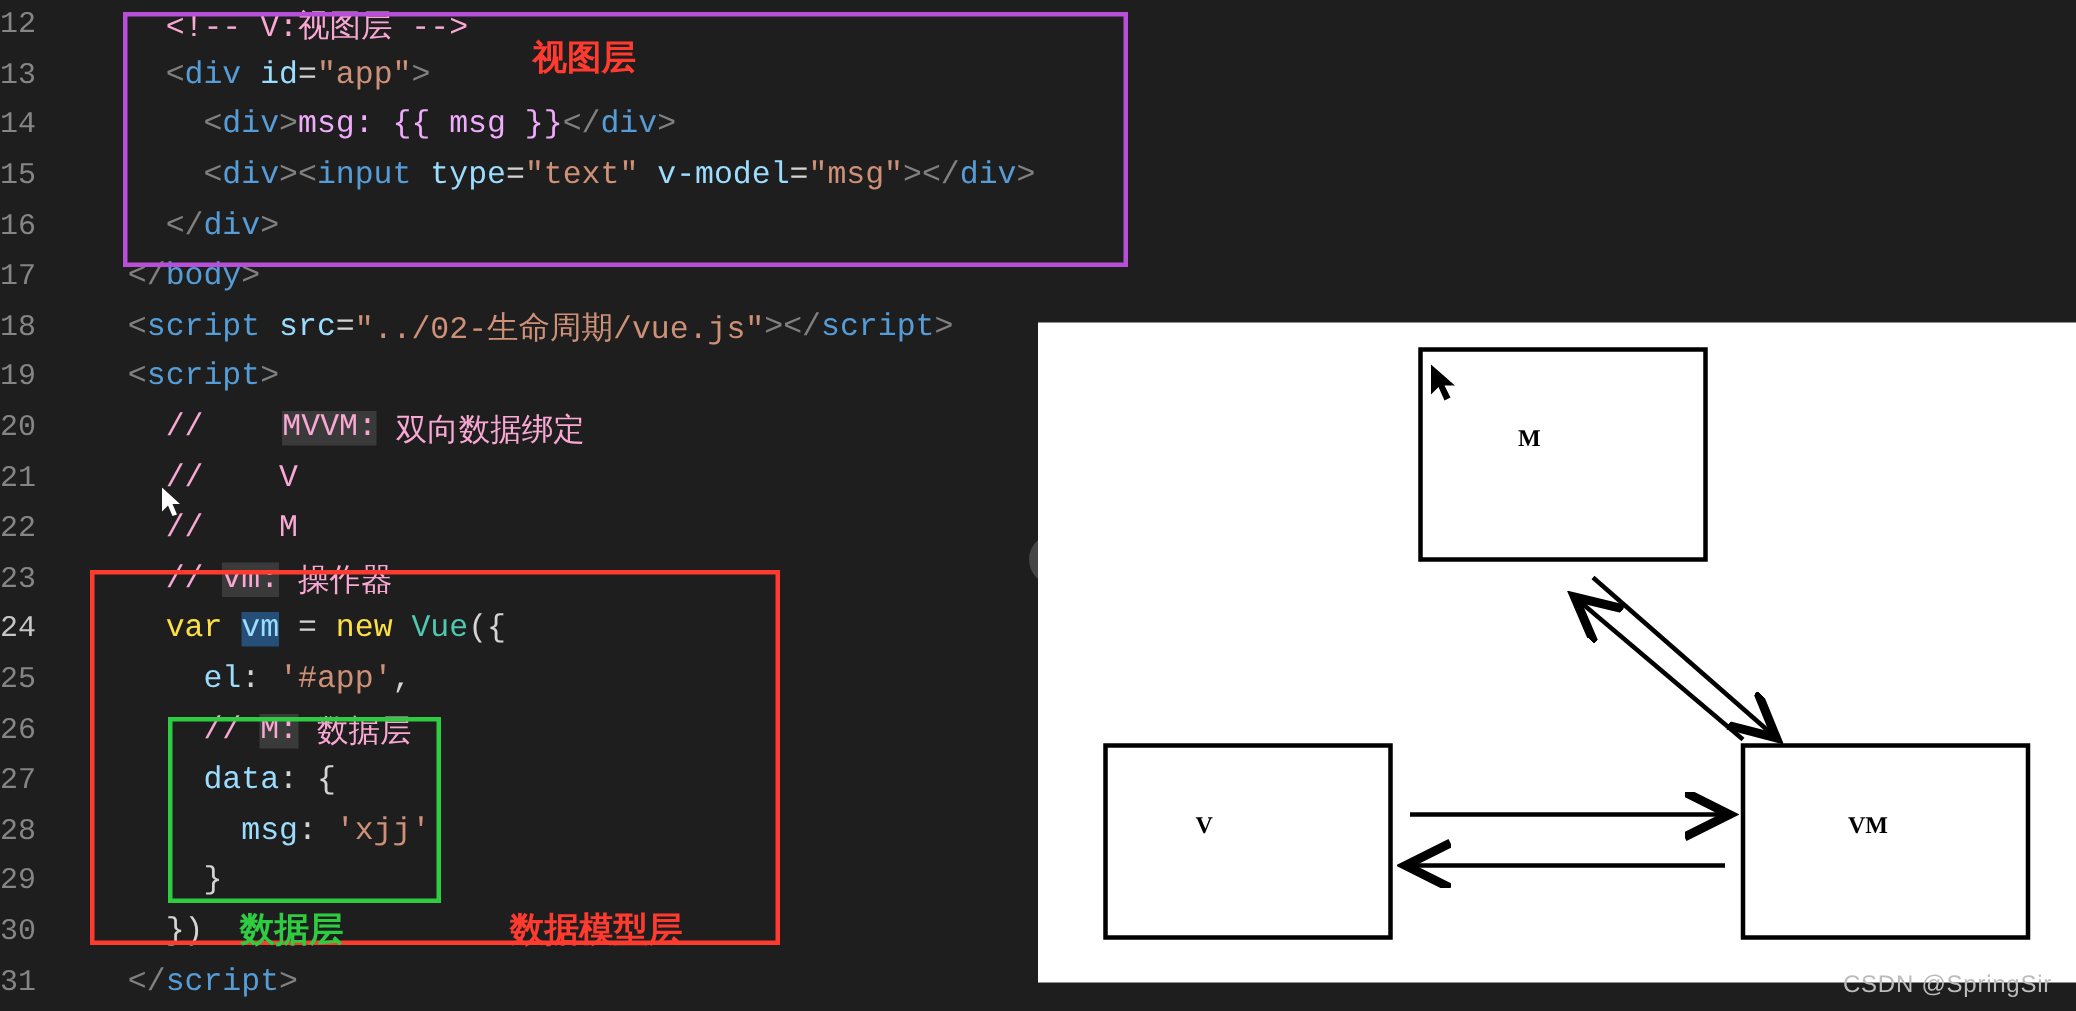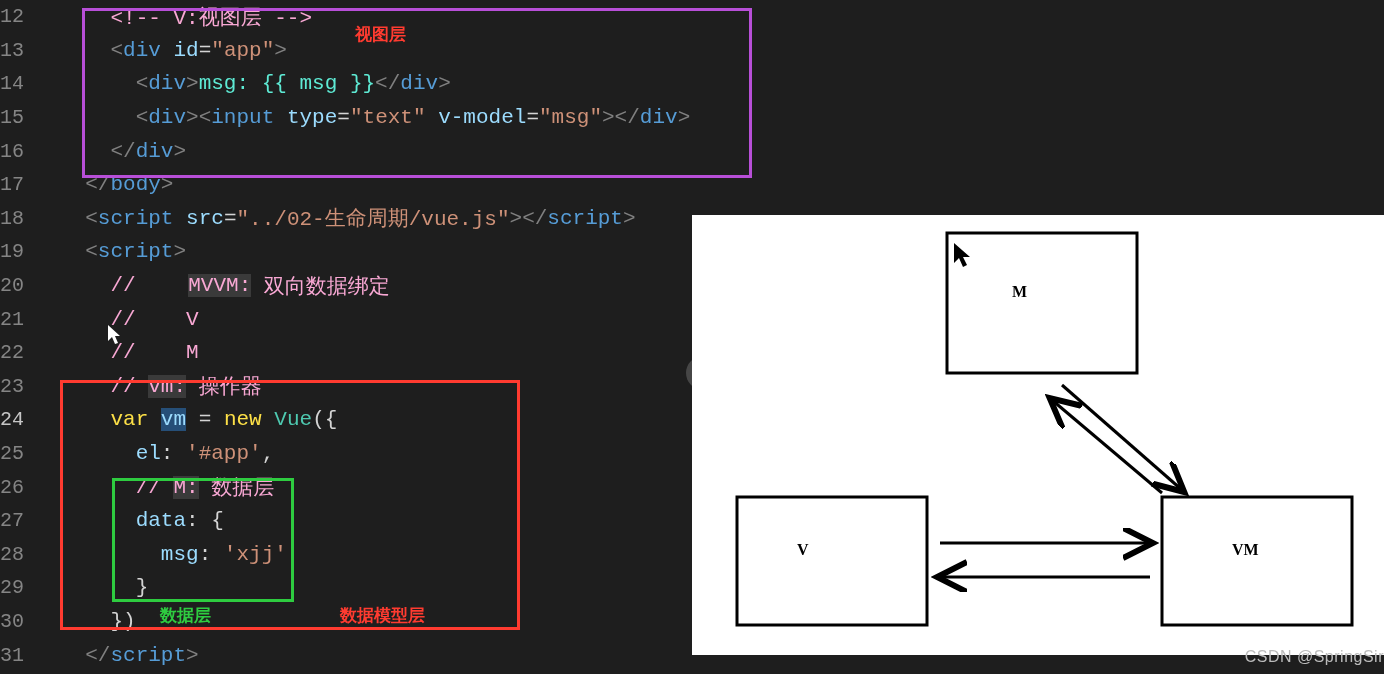--- a/index.html
+++ b/index.html
@@ -11,41 +11,41 @@
   .line { display:flex; height:33.6px; align-items:center; white-space:pre; }
   .gutter { width:60px; text-align:left; color:#858585; padding-right:18px; font-size:20px; }
   .code  { position:relative; height:33.6px; display:flex; align-items:center; }
 
   
   .c-cmt   { color:#f9a8d4; }      
   .c-tag   { color:#569cd6; }      
   .c-punc  { color:#808080; }      
   .c-attr  { color:#9cdcfe; }      
   .c-str   { color:#ce9178; }      
-  .c-txt   { color:#5eead4; }
+  .c-txt   { color:#f0abfc; }
   .c-kw    { color:#fde047; }      
   .c-var   { color:#9cdcfe; }      
   .c-class { color:#4ec9b0; }
   .c-op    { color:#d4d4d4; }
   .c-sel   { background:#264f78; } 
 
   
-  .anno { position:absolute; font-weight:bold; font-size:17px; font-family:"Microsoft YaHei",sans-serif; }
+  .anno { position:absolute; font-weight:bold; font-size:23px; font-family:"Microsoft YaHei",sans-serif; }
   .anno.red   { color:#ff3b30; }
   .anno.green { color:#2ecc40; }
 
   
   .rect { position:absolute; pointer-events:none; }
   .rect.purple { border:3px solid #b84fd8; }
   .rect.red    { border:3px solid #ff3b30; }
   .rect.green  { border:3px solid #2ecc40; }
 
   
   .diagram { position:absolute; right:0; top:215px; width:692px; height:440px; background:#ffffff; }
-  .watermark { position:absolute; right:0; bottom:8px; color:#bbbbbb; font-size:16px; font-family:Arial,sans-serif; letter-spacing:.5px; }
+  .watermark { position:absolute; right:16px; bottom:8px; color:#bbbbbb; font-size:16px; font-family:Arial,sans-serif; letter-spacing:.5px; }
 
   
   .minimap-scrub { position:absolute; left:686px; top:356px; width:34px; height:34px; border-radius:50%; background:rgba(255,255,255,.18); }
 </style>
 </head>
 <body>
 
 <div class="root">
 
   <div class="editor">

